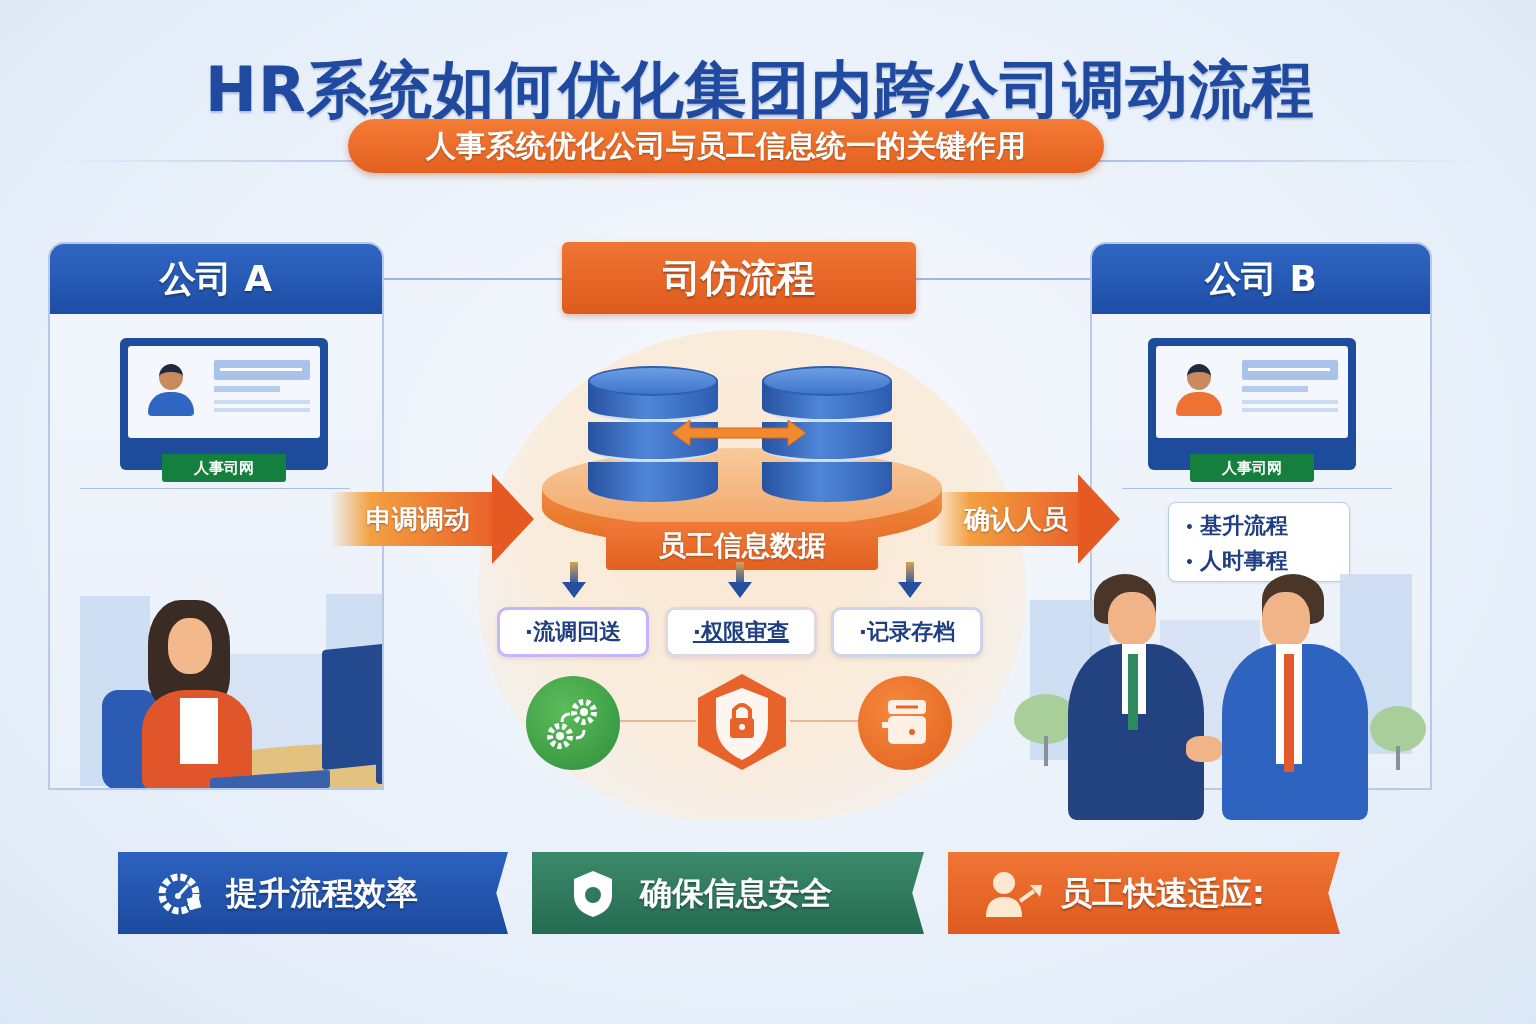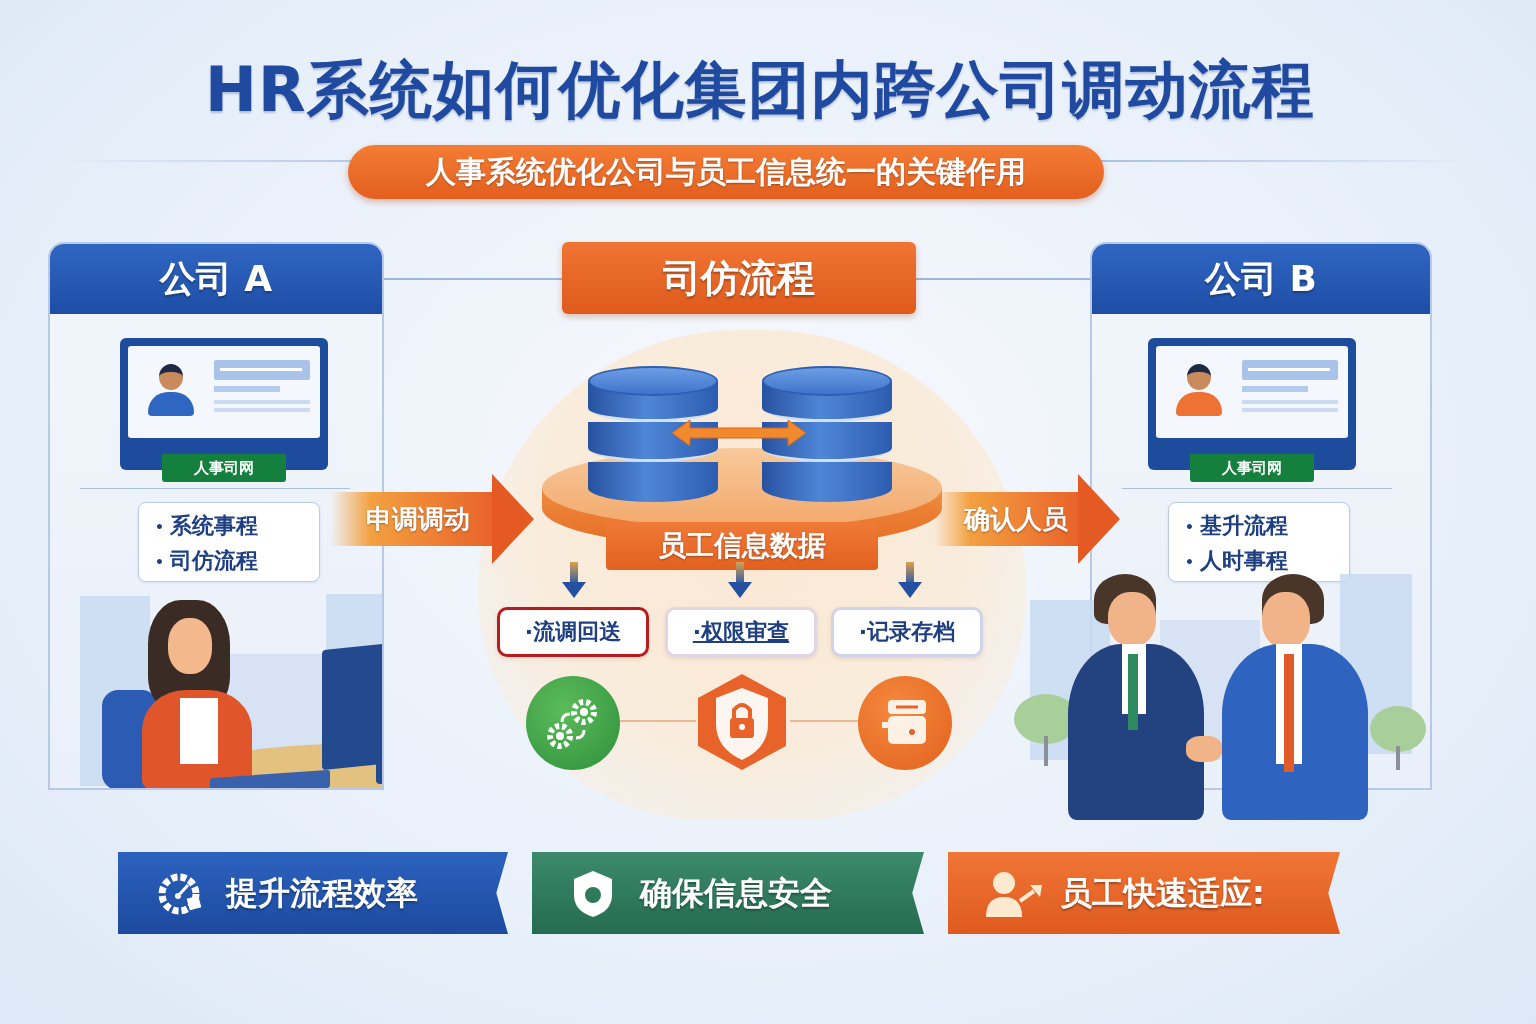--- a/index.html
+++ b/index.html
@@ -13,21 +13,21 @@
 
   
   .main-title {
     left: 0; top: 48px; width: 1536px; text-align: center;
     font-size: 62px; font-weight: bold; color: #1f4aa0;
     letter-spacing: 1px; text-shadow: 0 2px 2px rgba(20,50,120,.25);
     padding-left: 40px; text-align: left; left: 165px;
   }
   .sub-line { top: 160px; height: 2px; background: linear-gradient(90deg, rgba(90,130,200,0) 0%, #8aa6d8 40%, #8aa6d8 60%, rgba(90,130,200,0) 100%); left: 60px; width: 1416px; }
   .subtitle-pill {
-    left: 348px; top: 145px; width: 756px; height: 54px; border-radius: 27px;
+    left: 348px; top: 119px; width: 756px; height: 54px; border-radius: 27px;
     background: linear-gradient(180deg, #f47c35 0%, #e35f1e 100%);
     box-shadow: 0 3px 6px rgba(180,70,20,.35);
     color: #fff; font-size: 30px; font-weight: bold; text-align: center; line-height: 54px;
     text-shadow: 0 1px 2px rgba(0,0,0,.3);
   }
 
   
   .company-panel {
     top: 242px; width: 336px; height: 548px;
     border: 2px solid #b7c9e6; border-radius: 16px 16px 0 0;
@@ -135,21 +135,21 @@
   }
   .flow-arrow .label {
     position: absolute; left: 36px; top: 18px; line-height: 54px; color: #fff; font-size: 26px; font-weight: bold;
     text-shadow: 0 1px 2px rgba(0,0,0,.35);
   }
   .down-arrow { position: absolute; top: 562px; width: 20px; height: 38px; }
   .down-arrow .stem { position: absolute; left: 6px; top: 0; width: 8px; height: 22px; background: linear-gradient(180deg, #d9a04e 0%, #2d5aa8 100%); }
   .down-arrow .tip { position: absolute; left: -2px; top: 20px; width: 0; height: 0; border-left: 12px solid transparent; border-right: 12px solid transparent; border-top: 16px solid #2550a0; }
   .func-box {
     position: absolute; top: 607px; width: 152px; height: 50px;
-    background: #fff; border-radius: 10px; border: 3px solid #b91c1c;
+    background: #fff; border-radius: 10px; border: 3px solid #c4b5fd;
     color: #1e3f82; font-size: 22px; font-weight: bold; text-align: center; line-height: 44px;
     box-shadow: 0 2px 4px rgba(140,90,60,.15);
   }
   .func-box.mid { border-color: #dfd6e6; text-decoration: underline; }
   .func-box.right { border-color: #cfd4ea; }
   .icon-circle { position: absolute; top: 676px; width: 94px; height: 94px; border-radius: 50%; }
   .icon-link { position: absolute; top: 720px; height: 2px; background: #e8b894; }
 
   
   .banner {
@@ -184,24 +184,20 @@
           <div class="body"></div>
         </div>
       <div class="line1"></div>
         <div class="line2"></div>
         <div class="line3"></div>
         <div class="line4"></div>
     </div>
     <div class="monitor-label">人事司网</div>
   </div>
   <div class="divider"></div>
-  <div class="feature-box">
-    <div>系统事程</div>
-    <div>司仿流程</div>
-  </div>
 
   <div class="scene">
     <div class="bldg" style="left:4px;top:2px;width:70px;height:190px;"></div>
     <div class="bldg" style="left:250px;top:0;width:60px;height:120px;"></div>
     <div class="bldg" style="left:140px;top:60px;width:120px;height:100px;opacity:.6"></div>
     <div class="desk" style="left:120px;top:150px;width:300px;height:56px;"></div>
     <div class="chair" style="left:26px;top:96px;width:56px;height:100px;"></div>
     <div class="person-hair" style="left:72px;top:6px;width:82px;height:110px;"></div>
     <div class="person-face" style="left:92px;top:24px;width:44px;height:56px;"></div>
     <div class="jacket" style="left:66px;top:96px;width:110px;height:100px;"></div>

